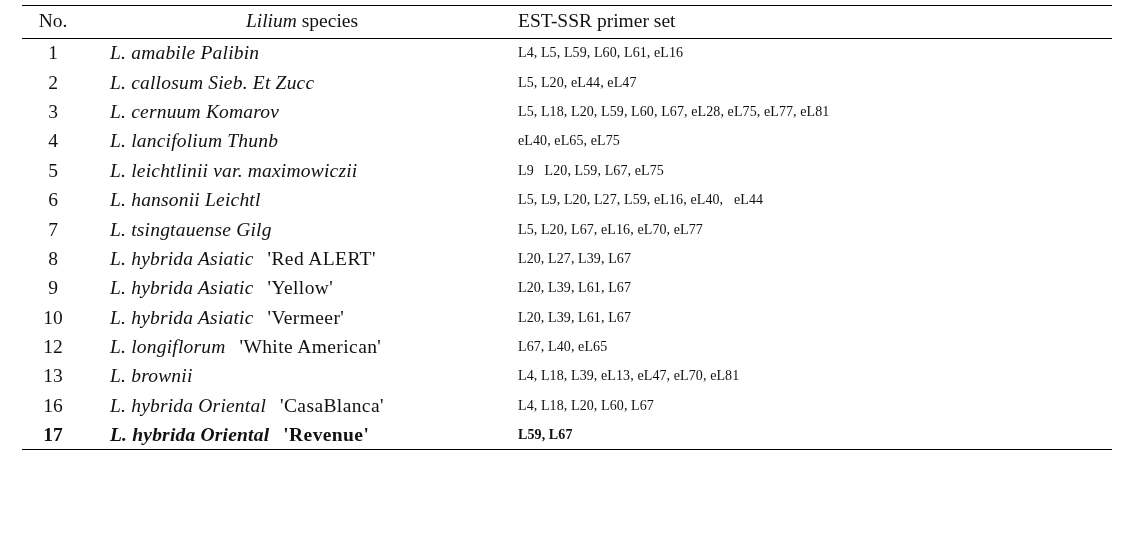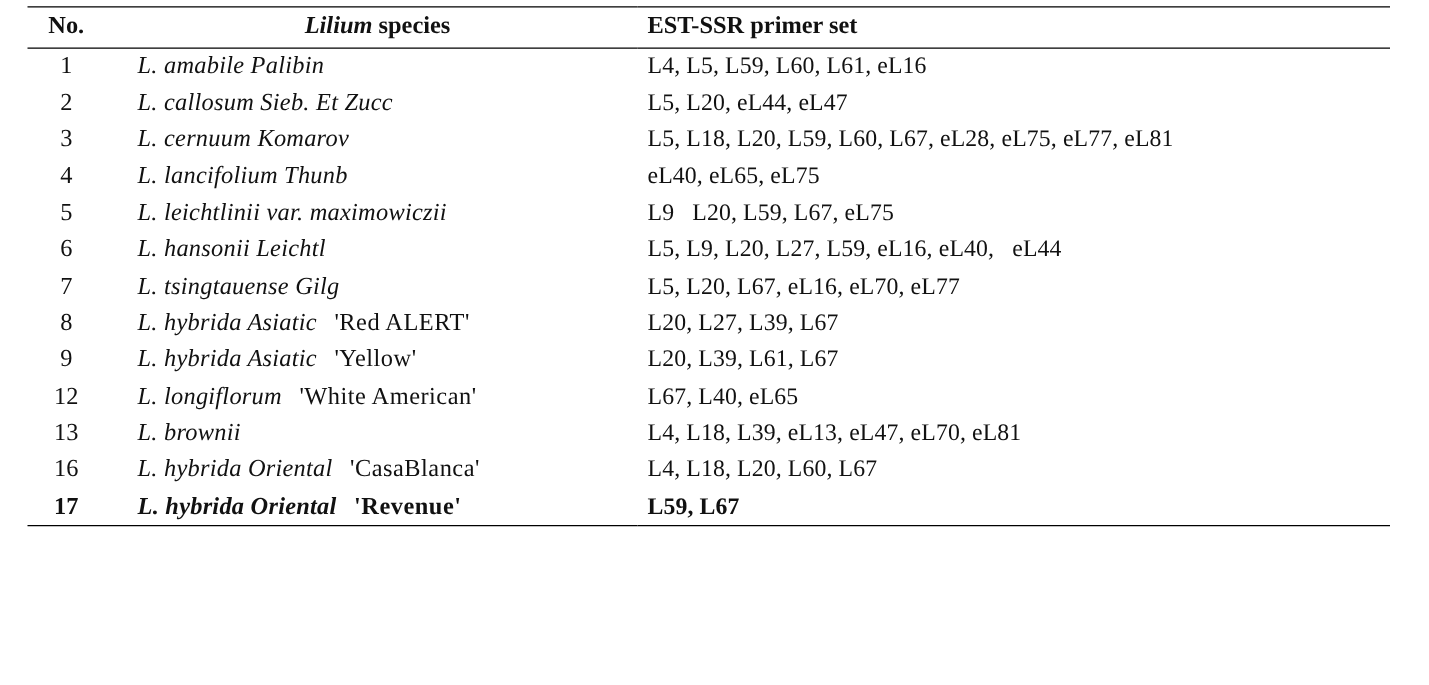--- a/index.html
+++ b/index.html
@@ -28,21 +28,21 @@
   }
   table.lilium col.c-no      { width: 62px; }
   table.lilium col.c-species { width: 426px; }
   table.lilium col.c-primer  { width: 602px; }
 
   thead tr.head-row {
     border-top: 1.6px solid #000;
     border-bottom: 1.4px solid #000;
   }
   thead th {
-    font-weight: bold;
+    font-weight: normal;
     padding: 2px 0 4px 0;
     height: 26px;
     vertical-align: middle;
   }
   th.h-no      { text-align: center; }
   th.h-species { text-align: center; padding-left: 10px; }
   th.h-primer  { text-align: left; padding-left: 8px; }
 
   tbody tr.data-row { height: 29.4px; }
   tbody tr.data-row.last-row { border-bottom: 1.6px solid #000; font-weight: bold; }
@@ -56,21 +56,21 @@
     font-size: 19.5px;
   }
   td.d-species {
     padding-left: 26px;
     font-style: italic;
     font-size: 19.5px;
     letter-spacing: 0.2px;
   }
   td.d-primer {
     padding-left: 8px;
-    font-size: 19px;
+    font-size: 14px;
     letter-spacing: 0.1px;
   }
   .cultivar {
     font-style: normal;
     letter-spacing: 0.4px;
     text-align: right;
   }
   .gap-lead { display: inline-block; width: 14px; }
   .hdr-ital { font-style: italic; }
   .hdr-rom  { font-style: normal; }
@@ -132,20 +132,25 @@
           <td class="d-no">8</td>
           <td class="d-species"><span>L. hybrida Asiatic</span><span class="gap-lead"></span><span class="cultivar">'Red ALERT'</span></td>
           <td class="d-primer">L20, L27, L39, L67</td>
         </tr>
         <tr class="data-row">
           <td class="d-no">9</td>
           <td class="d-species"><span>L. hybrida Asiatic</span><span class="gap-lead"></span><span class="cultivar">'Yellow'</span></td>
           <td class="d-primer">L20, L39, L61, L67</td>
         </tr>
         <tr class="data-row">
+          <td class="d-no">10</td>
+          <td class="d-species"><span>L. hybrida Asiatic</span><span class="gap-lead"></span><span class="cultivar">'Vermeer'</span></td>
+          <td class="d-primer">L20, L39, L61, L67</td>
+        </tr>
+        <tr class="data-row">
           <td class="d-no">12</td>
           <td class="d-species"><span>L. longiflorum</span><span class="gap-lead"></span><span class="cultivar">'White American'</span></td>
           <td class="d-primer">L67, L40, eL65</td>
         </tr>
         <tr class="data-row">
           <td class="d-no">13</td>
           <td class="d-species"><span>L. brownii</span></td>
           <td class="d-primer">L4, L18, L39, eL13, eL47, eL70, eL81</td>
         </tr>
         <tr class="data-row">

